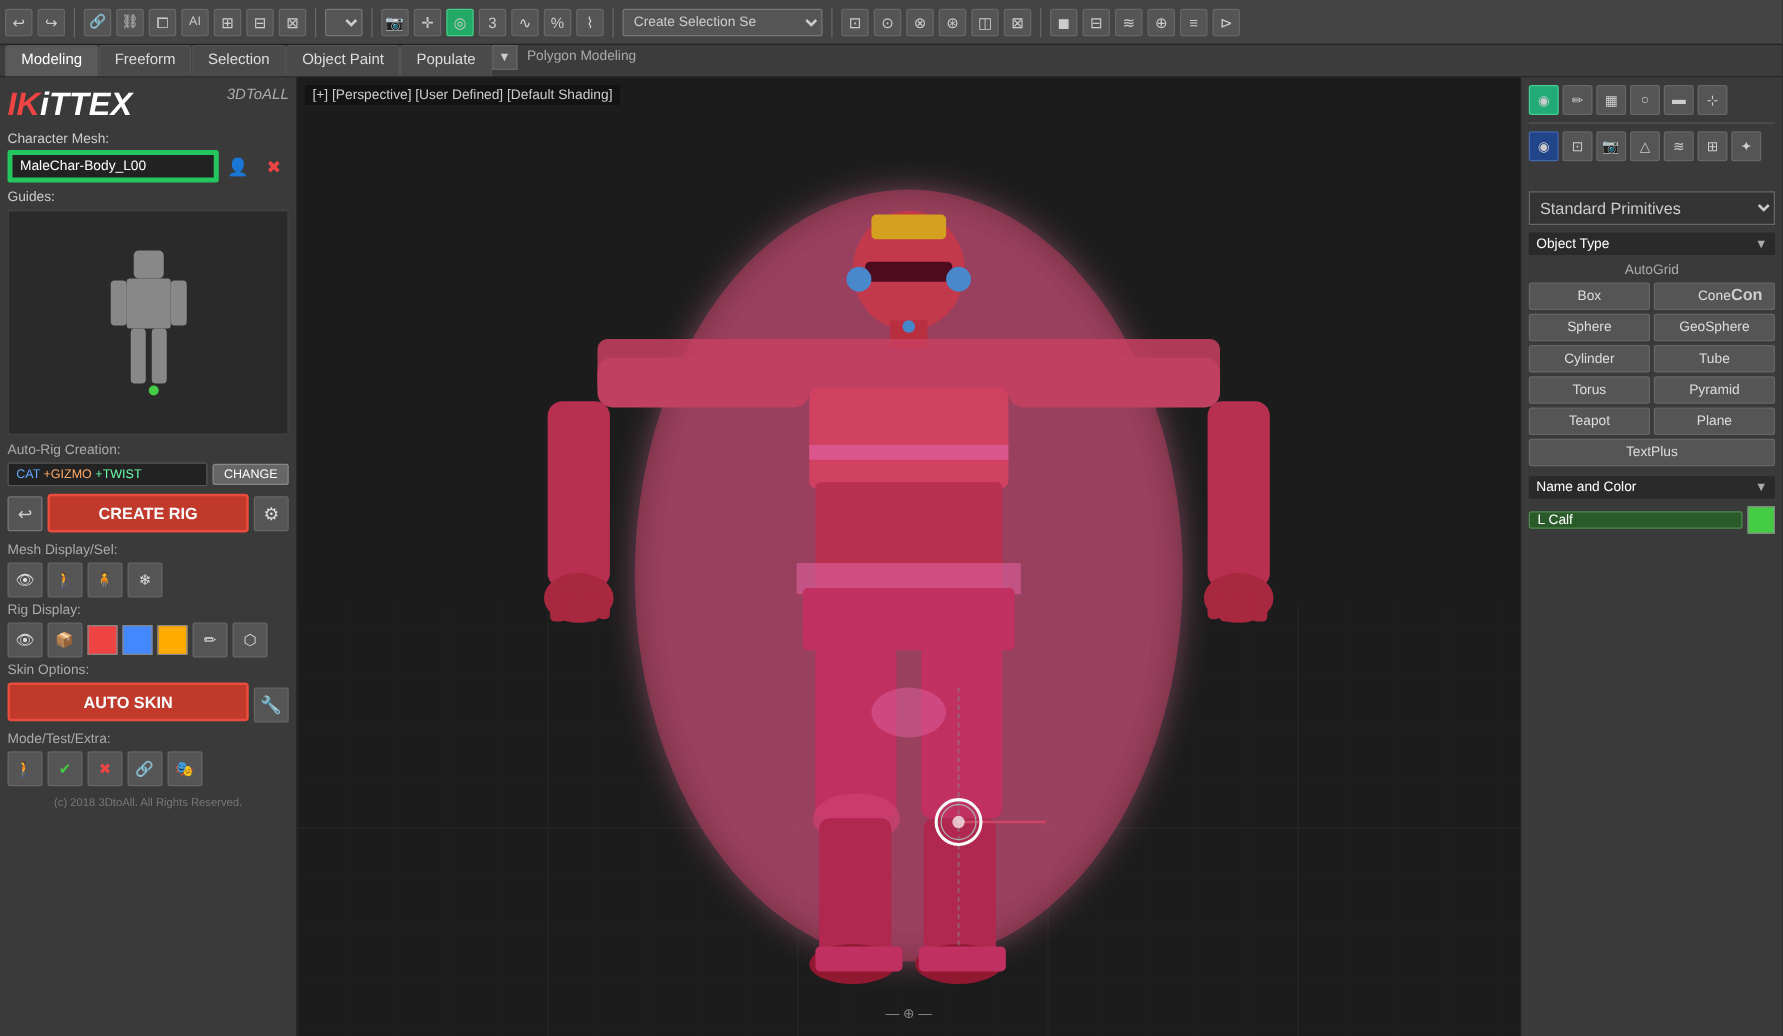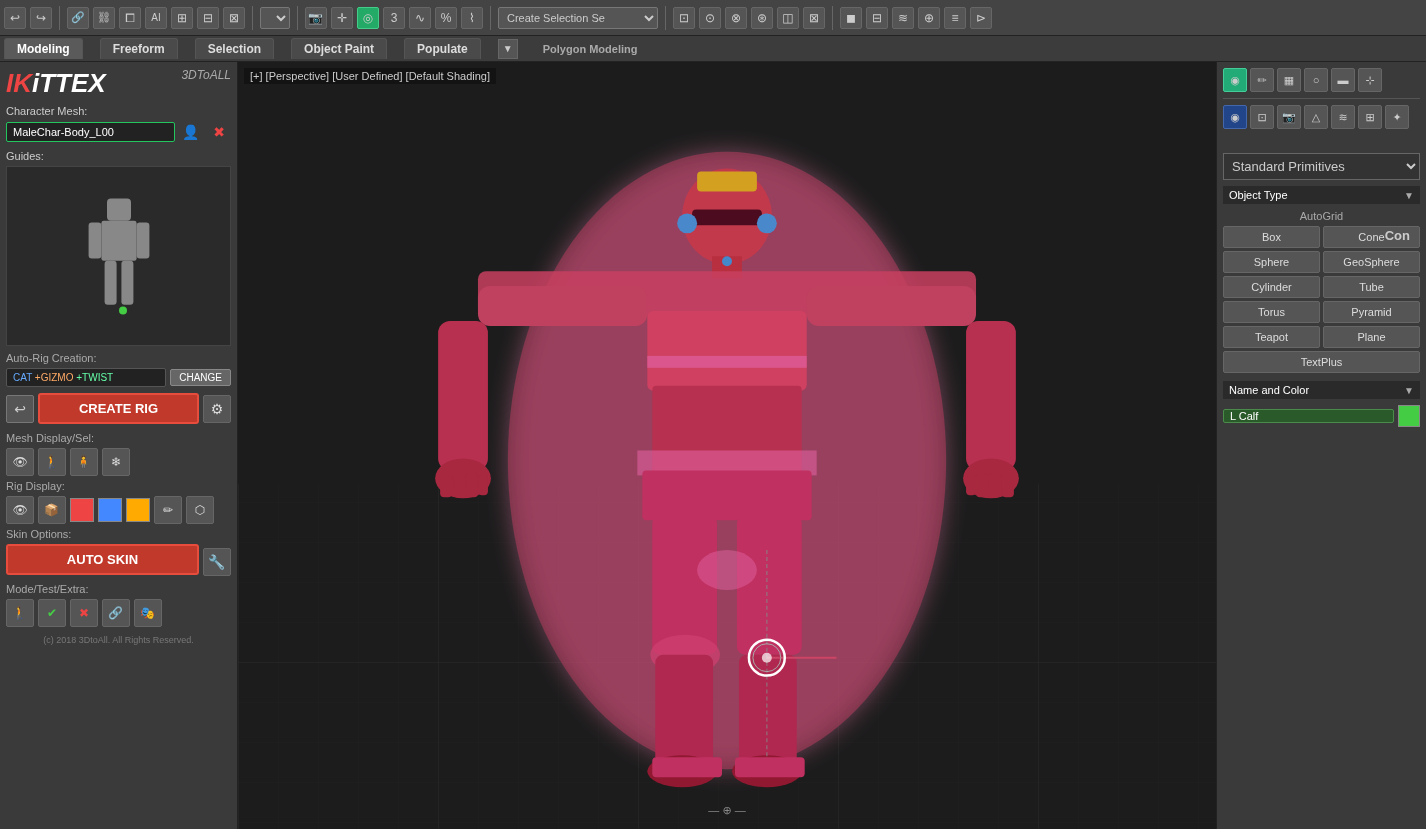--- a/index.html
+++ b/index.html
@@ -28,25 +28,23 @@
       background: #555; border: 1px solid #777; color: #ccc;
       padding: 2px 4px; border-radius: 2px; font-size: 11px; height: 22px;
     }
     .toolbar-icon-active { background: #2a6; border-color: #4c8; }
 
     
     #menu-bar {
       background: #3c3c3c;
       height: 26px;
       display: flex;
-      align-items: center;
       padding: 0 4px;
-      gap: 17px;
+      gap: 0;
       border-bottom: 1px solid #222;
-      font-weight: bold;
     }
     .menu-tab {
       padding: 3px 12px;
       background: #4a4a4a;
       border: 1px solid #555;
       border-bottom: none;
       cursor: pointer;
       font-size: 12px;
       color: #ddd;
       border-radius: 3px 3px 0 0;
@@ -84,21 +82,21 @@
       align-items: flex-start;
       justify-content: space-between;
       margin-bottom: 6px;
     }
 
     .char-mesh-label { font-size: 11px; color: #ccc; margin-bottom: 3px; }
     .char-mesh-row {
       display: flex; align-items: center; gap: 4px; margin-bottom: 6px;
     }
     .char-mesh-input {
-      background: #222; border: 1px solid #22c55e; color: #fff;
+      background: #222; border: 4px solid #22c55e; color: #fff;
       padding: 3px 6px; font-size: 11px; flex: 1; border-radius: 2px;
     }
     .icon-btn {
       width: 24px; height: 24px; background: transparent; border: none;
       cursor: pointer; display: flex; align-items: center; justify-content: center;
       font-size: 14px; color: #ccc;
     }
 
     .guides-label { font-size: 11px; color: #ccc; margin-bottom: 4px; }
     .guides-preview {

